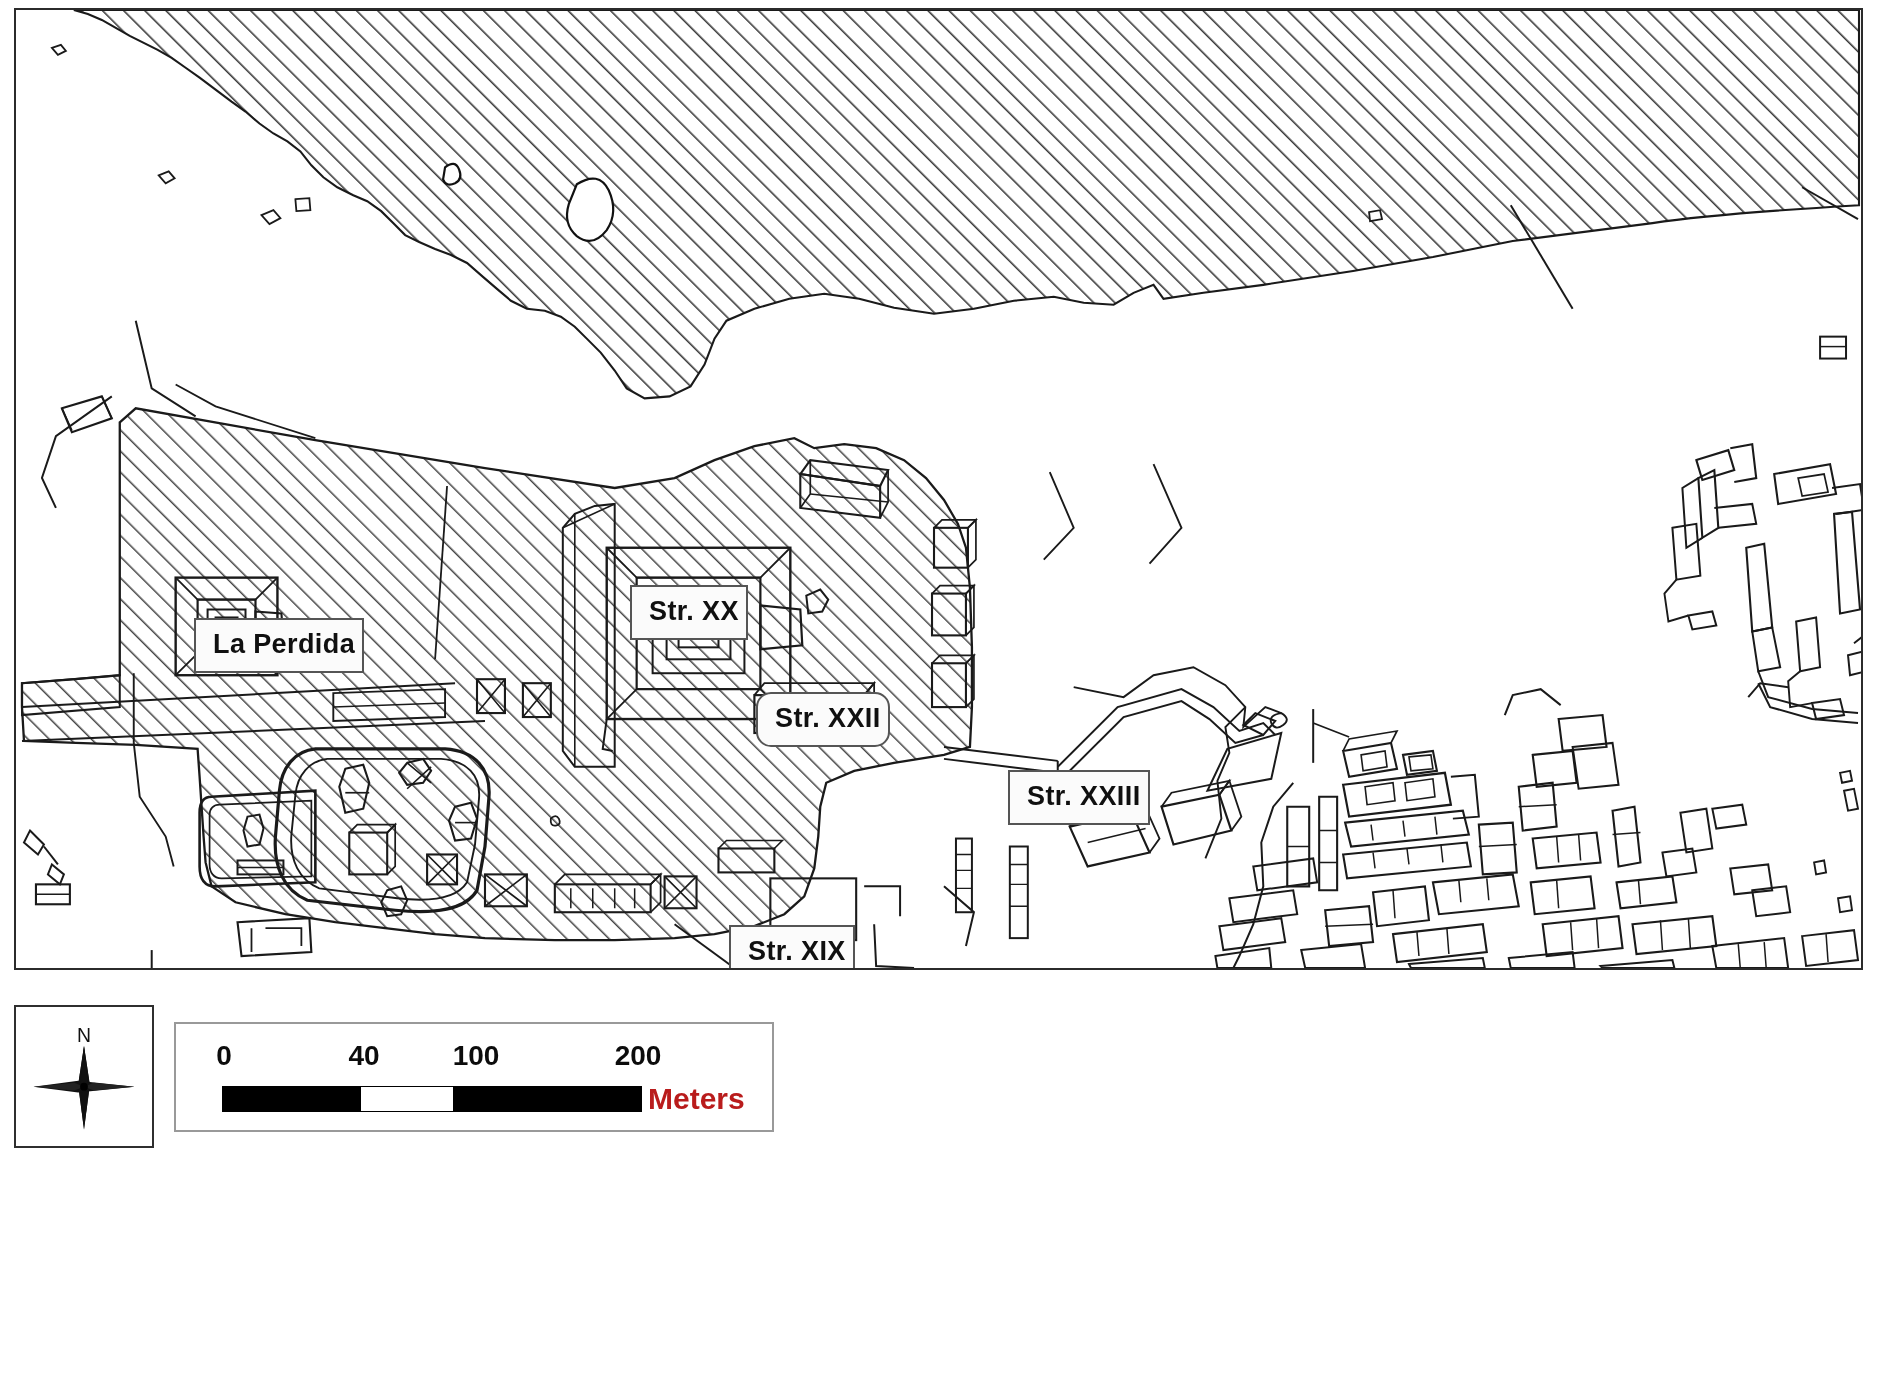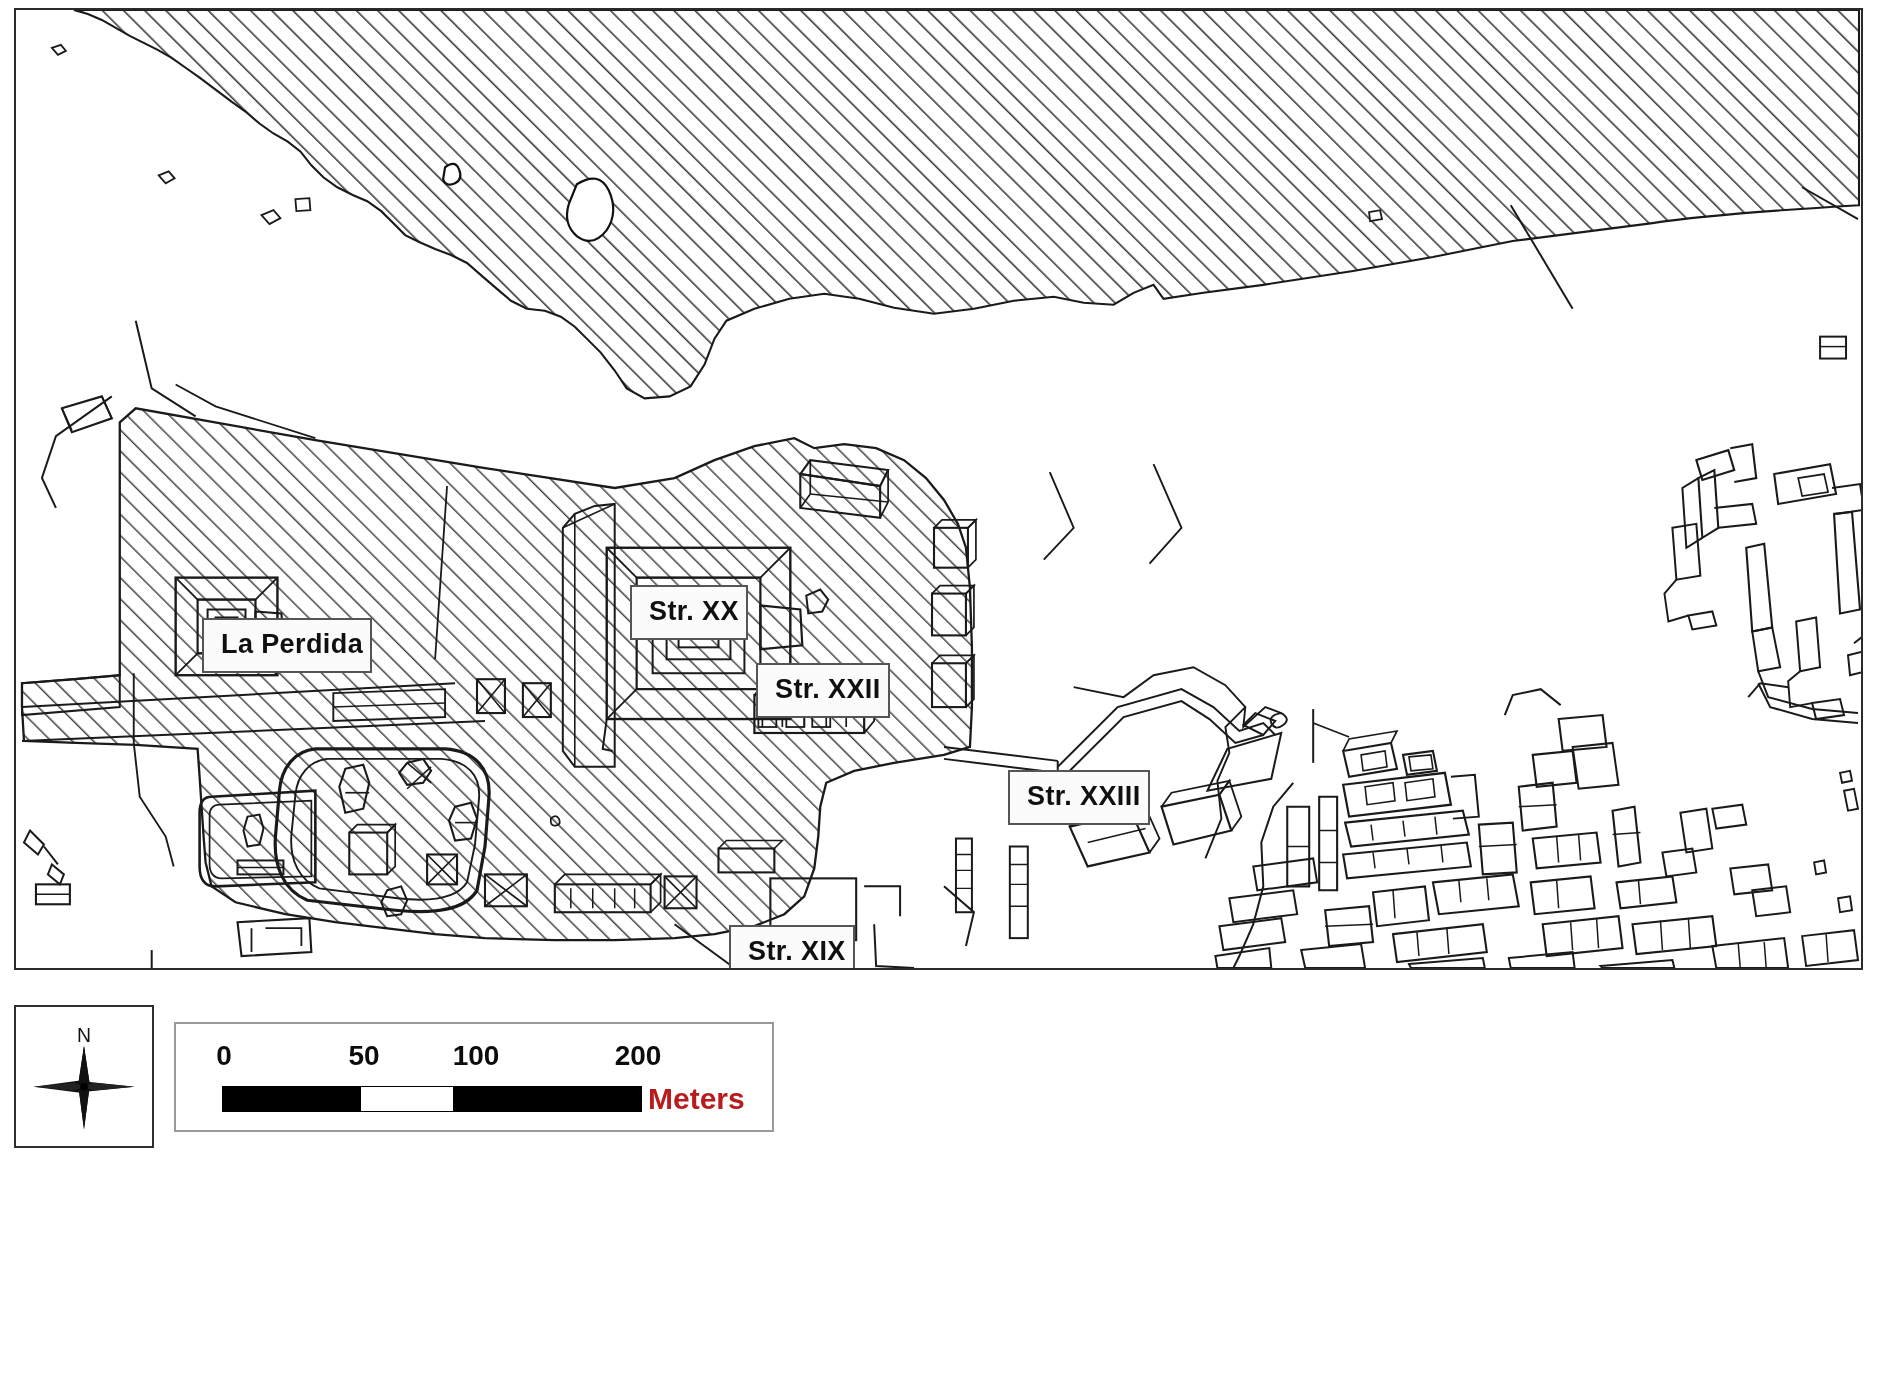--- a/index.html
+++ b/index.html
@@ -38,23 +38,23 @@
     color: #101010;
     font-family: "Liberation Sans", sans-serif;
     font-weight: bold;
     font-size: 27px;
     line-height: 1;
     padding: 11px 7px 13px 17px;
     white-space: nowrap;
     letter-spacing: 0.4px;
     box-sizing: border-box;
   }
-  #label-la-perdida { left: 186px; top: 608px; }
+  #label-la-perdida { left: 178px; top: 608px; }
   #label-str-xx     { left: 614px; top: 575px; }
-  #label-str-xxii   { left: 740px; top: 653px; }
+  #label-str-xxii   { left: 740px; top: 682px; border-radius: 15px; }
   #label-str-xxiii  { left: 992px; top: 735px; margin-top: 25px; }
   #label-str-xix    { left: 713px; top: 915px; }
 
   
   #legend-row {
     position: absolute;
     left: 14px;
     top: 1000px;
     width: 1849px;
     height: 372px;
@@ -536,21 +536,21 @@
         <path d="M 70 40 L 74 78 L 70 82 L 66 78 Z" fill="#111111"></path>
         <path d="M 18 82 L 60 78 L 70 82 L 60 86 Z" fill="#222222"></path>
         <path d="M 122 82 L 80 78 L 70 82 L 80 86 Z" fill="#222222"></path>
         <circle cx="70" cy="82" r="4" fill="#000000"></circle>
       </svg>
     </div>
 
     <div id="scalebar-box">
       <div id="scale-ticks">
         <span class="scale-tick" style="left:48px;">0</span>
-        <span class="scale-tick" style="left:188px;">50</span>
+        <span class="scale-tick" style="left:188px;">40</span>
         <span class="scale-tick" style="left:291px;margin-left:9px;">100</span>
         <span class="scale-tick" style="left:462px;text-align:right;">200</span>
       </div>
       <div id="scale-graphic">
         <div class="scale-seg fill" style="width:33%"></div>
         <div class="scale-seg blank" style="width:22%"></div>
         <div class="scale-seg fill" style="width:45%"></div>
       </div>
       <div id="scale-units">Meters</div>
     </div>

